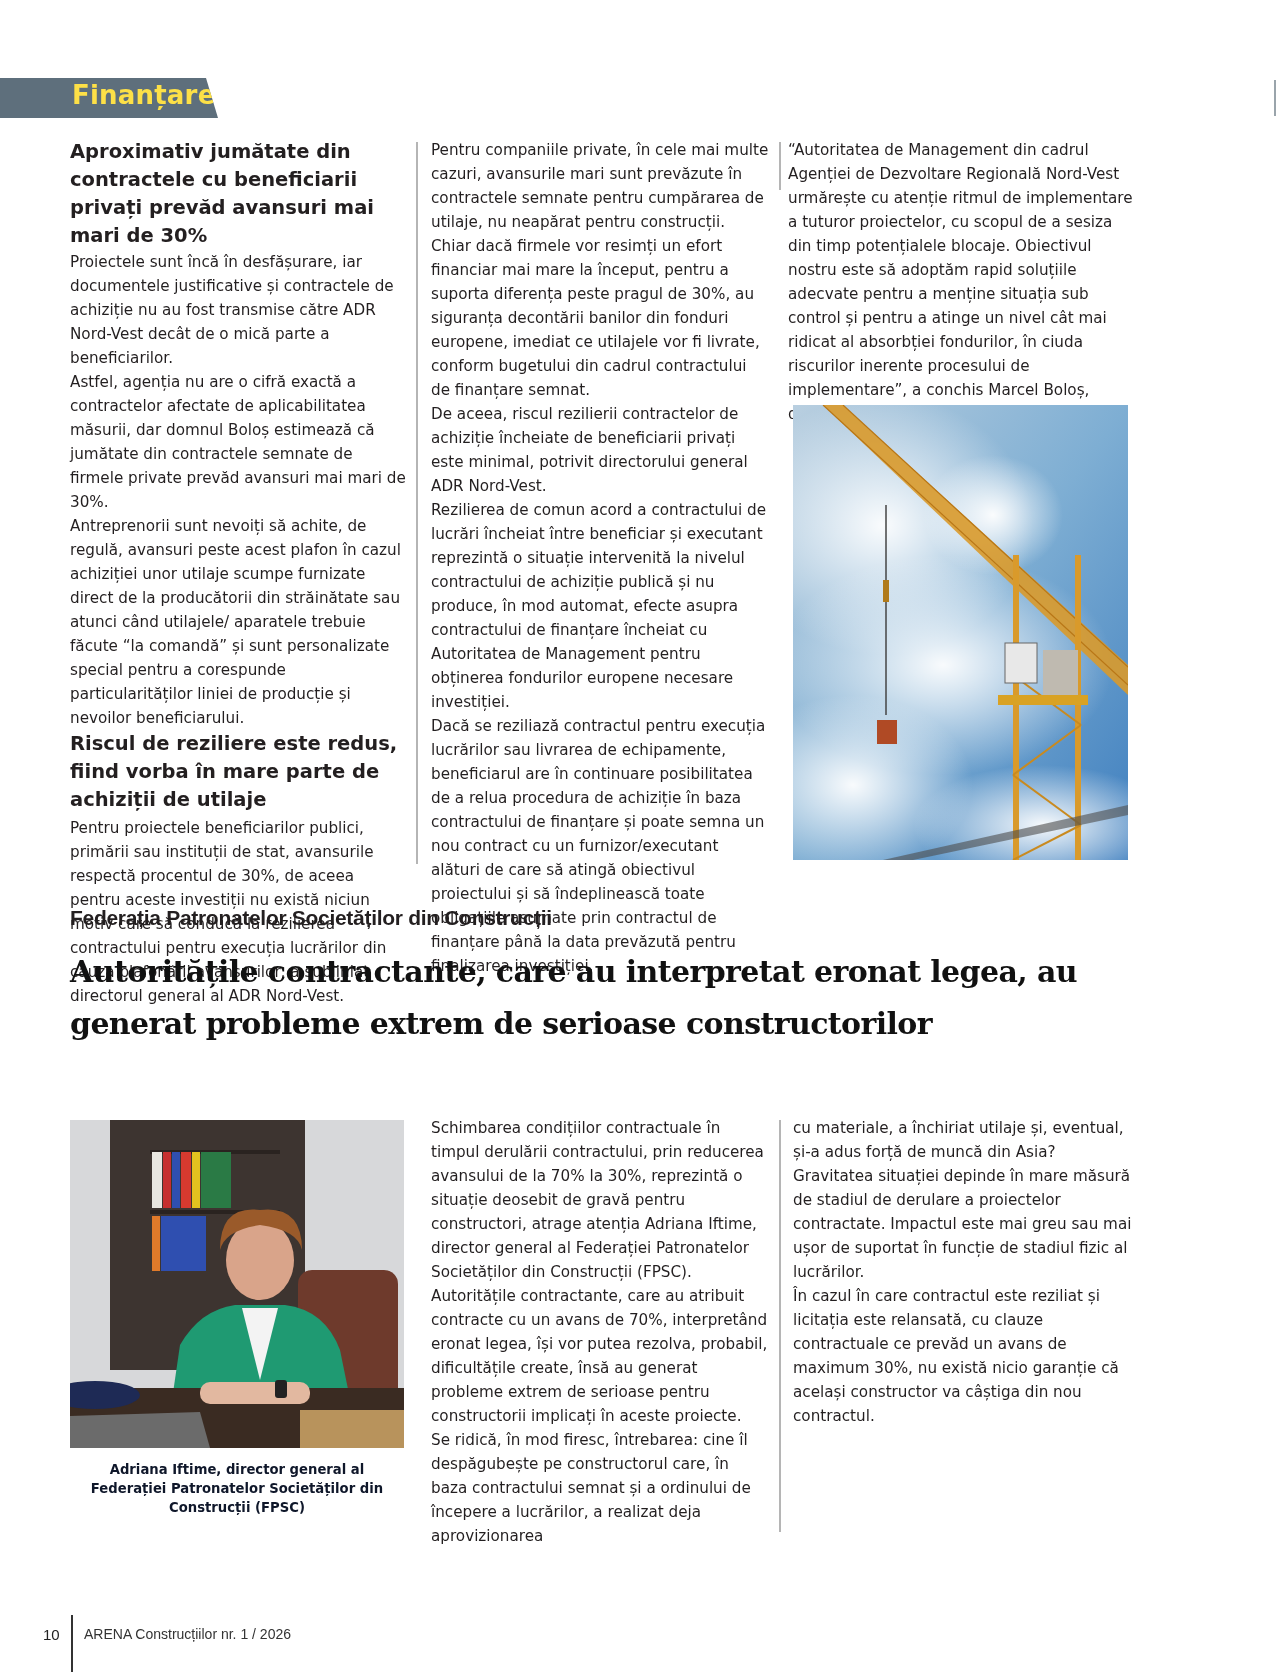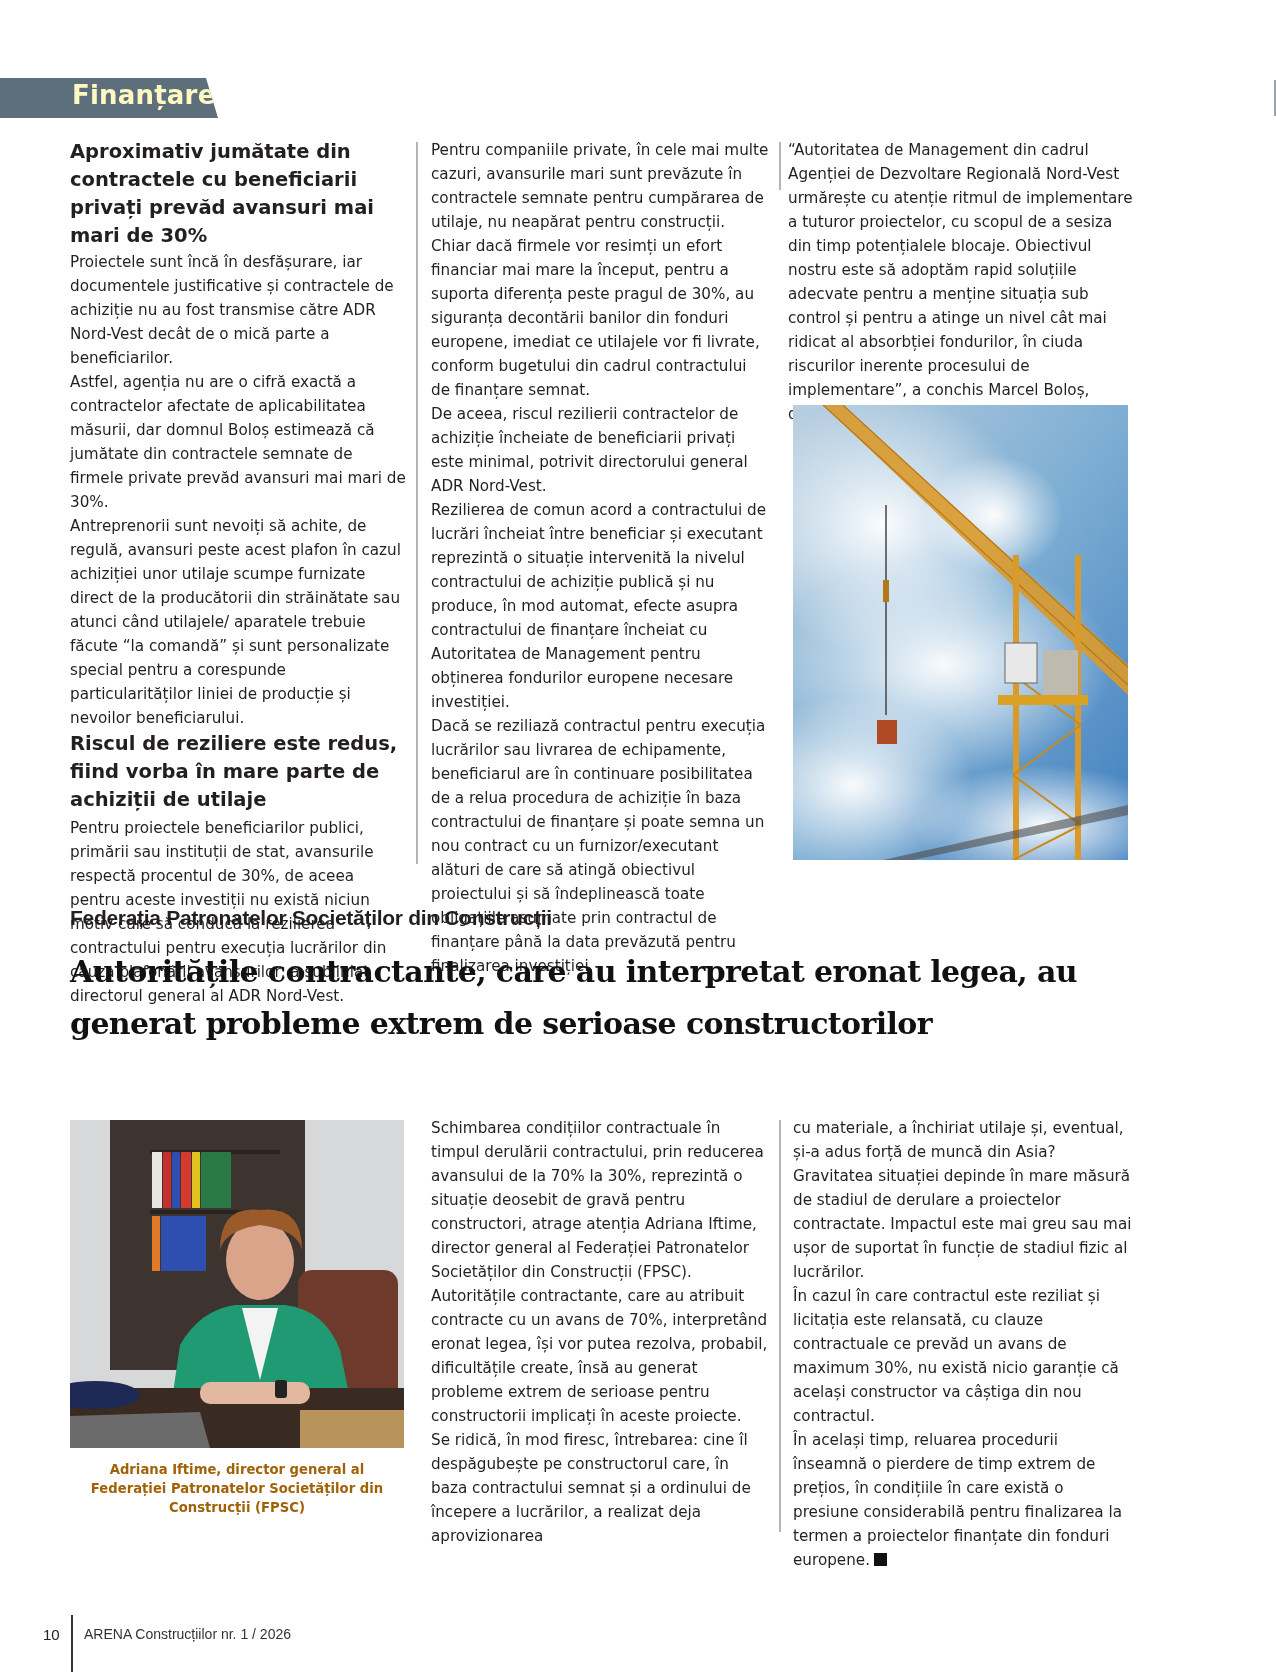--- a/index.html
+++ b/index.html
@@ -7,21 +7,21 @@
   body { position: relative; font-family: "DejaVu Sans", sans-serif; color: #231f20; }
 
   .section-tab {
     position: absolute; left: 0; top: 78px; width: 218px; height: 40px;
     background: #5e6f7c;
     clip-path: polygon(0 0, 206px 0, 218px 40px, 0 40px);
   }
   .section-tab .label {
     position: absolute; left: 72px; top: 2px;
     font-family: "DejaVu Sans", sans-serif; font-weight: bold;
-    font-size: 26px; color: #fef9c3; letter-spacing: 0.2px;
+    font-size: 26px; color: #fde047; letter-spacing: 0.2px;
   }
   .edge-mark { position: absolute; right: 0; top: 80px; width: 2px; height: 36px; background: #9aa4ab; }
 
   .col { position: absolute; font-size: 15.2px; line-height: 24px; color: #231f20; }
   .col p { margin: 0; }
   .col-divider { position: absolute; width: 2px; background: #b5b5b5; }
 
   .subhead {
     font-family: "DejaVu Sans", sans-serif; font-weight: bold;
     font-size: 19.5px; line-height: 28px; color: #231f20; 
@@ -37,21 +37,21 @@
   }
   .headline {
     position: absolute; left: 70px; top: 946px; width: 1120px;
     font-family: "DejaVu Serif", serif; font-weight: bold;
     font-size: 30px; line-height: 52px; color: #111111; letter-spacing: -0.6px;
   }
 
   .caption {
     position: absolute; left: 70px; top: 1460px; width: 334px;
     text-align: center; font-family: "DejaVu Sans", sans-serif; font-weight: bold;
-    font-size: 13.2px; line-height: 19px; color: #a16207;
+    font-size: 13.2px; line-height: 19px; color: #0f172a;
   }
 
   .end-mark { display: inline-block; width: 13px; height: 13px; background: #111; vertical-align: -1px; margin-left: 4px; }
 
   .footer-num { position: absolute; left: 43px; top: 1626px; font-family: "Liberation Sans", sans-serif; font-size: 15px; color: #222; }
   .footer-rule { position: absolute; left: 71px; top: 1615px; width: 1.5px; height: 57px; background: #333; }
   .footer-pub { position: absolute; left: 84px; top: 1626px; font-family: "Liberation Sans", sans-serif; font-size: 14px; color: #333; }
 </style>
 </head>
 <body>
@@ -171,18 +171,17 @@
   <p>Autoritățile contractante, care au atribuit contracte cu un avans de 70%, interpretând eronat legea, își vor putea rezolva, probabil, dificultățile create, însă au generat probleme extrem de serioase pentru constructorii implicați în aceste proiecte.</p>
   <p>Se ridică, în mod firesc, întrebarea: cine îl despăgubește pe constructorul care, în baza contractului semnat și a ordinului de începere a lucrărilor, a realizat deja aprovizionarea</p>
 </div>
 
 <div class="col-divider" style="left:779px; top:1120px; height:412px;"></div>
 
 <div class="col" style="left:793px; top:1116px; width:340px;">
   <p>cu materiale, a închiriat utilaje și, eventual, și-a adus forță de muncă din Asia?</p>
   <p>Gravitatea situației depinde în mare măsură de stadiul de derulare a proiectelor contractate. Impactul este mai greu sau mai ușor de suportat în funcție de stadiul fizic al lucrărilor.</p>
   <p>În cazul în care contractul este reziliat și licitația este relansată, cu clauze contractuale ce prevăd un avans de maximum 30%, nu există nicio garanție că același constructor va câștiga din nou contractul.</p>
-  <p><span>În același timp, reluarea procedurii înseamnă o pierdere de timp extrem de prețios, în condițiile în care există o presiune considerabilă pentru finalizarea la termen a proiectelor finanțate din fonduri europene.</span><span class="end-mark"></span></p>
 </div>
 
 <div class="footer-num">10</div>
 <div class="footer-rule"></div>
 <div class="footer-pub">ARENA Construcțiilor nr. 1 / 2026</div>
 
 </body></html>

